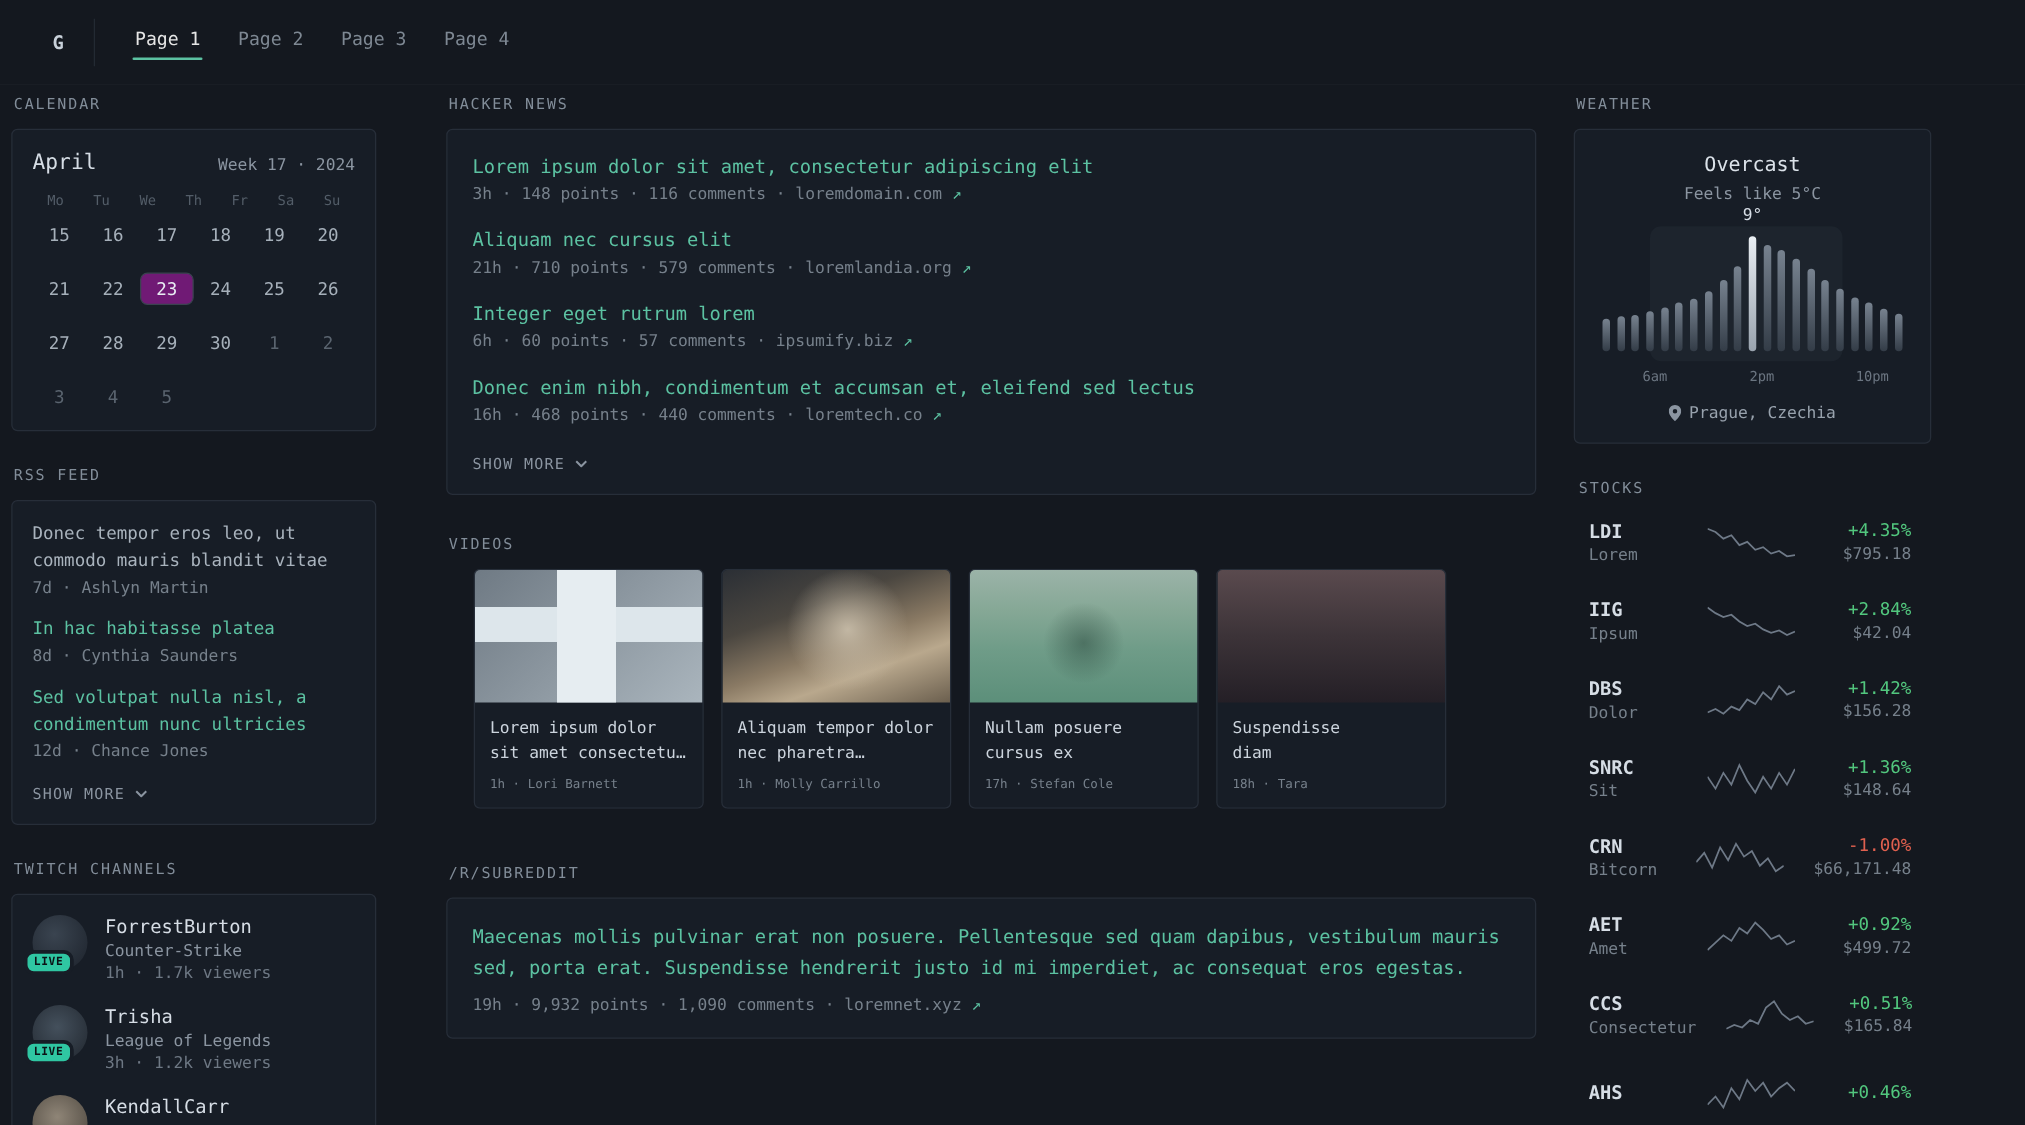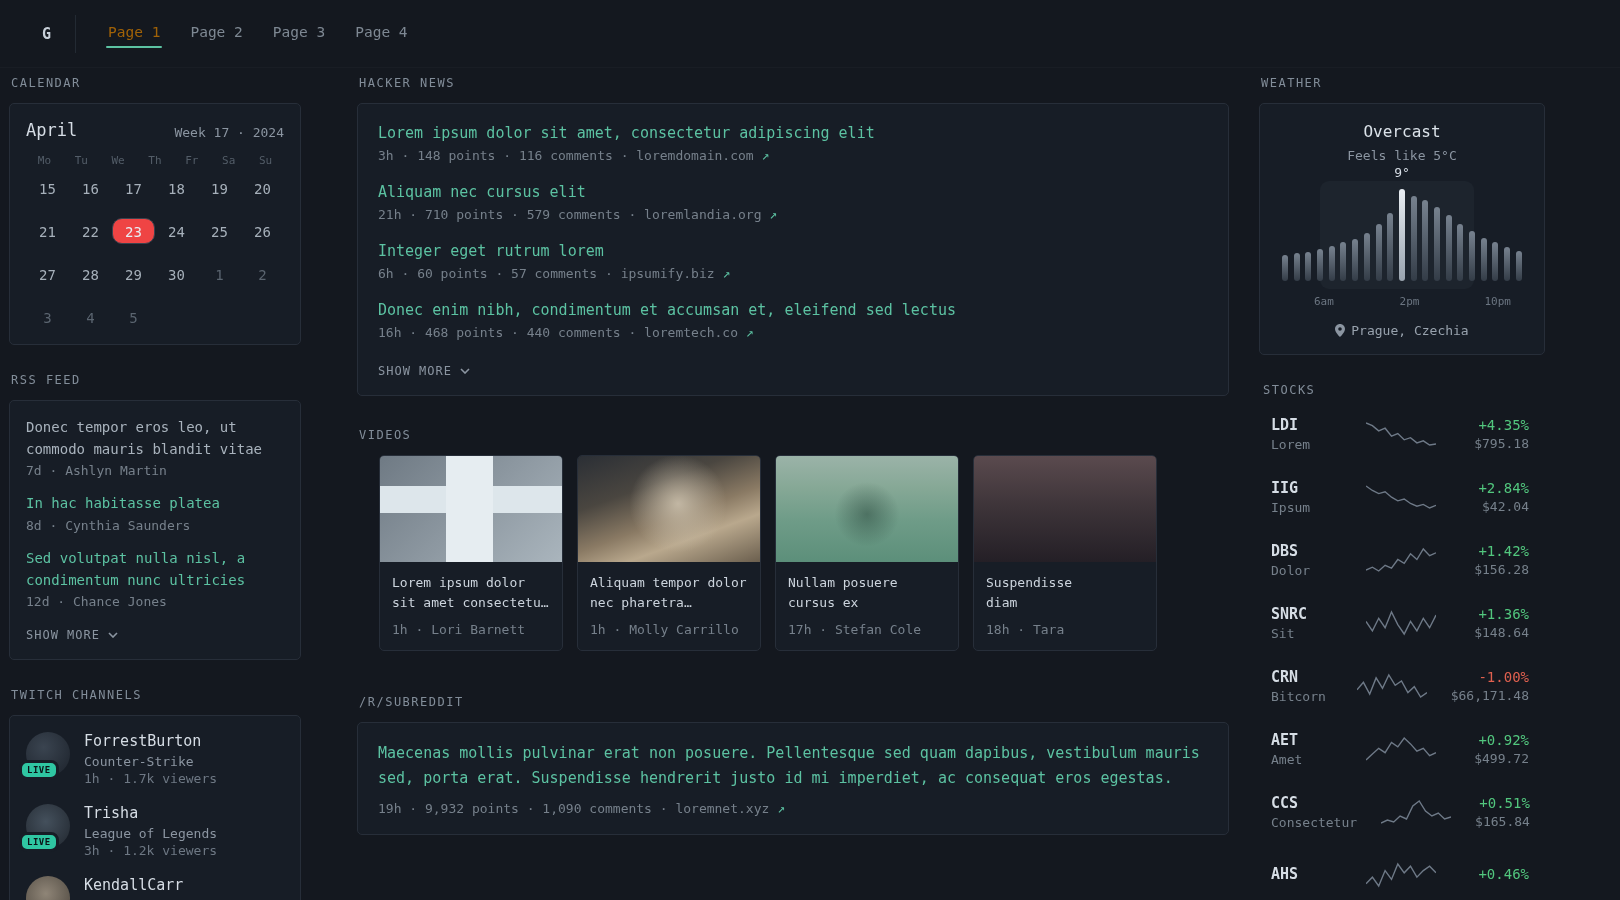--- a/index.html
+++ b/index.html
@@ -17,21 +17,21 @@
   *{margin:0;padding:0;box-sizing:border-box;font-family:"DejaVu Sans Mono","Liberation Mono",monospace;}
   html,body{width:1620px;height:900px;overflow:hidden;background:var(--bg);}
   body{position:relative;color:var(--txt);}
 
   
   .topbar{height:68px;display:flex;align-items:center;padding-left:42px;border-bottom:1px solid rgba(255,255,255,0.025);}
   .logo{font-size:15px;font-weight:700;color:#c8d0d9;margin-right:24px;}
   .logo-divider{width:1px;height:38px;background:#232a33;margin-right:20px;}
   .tabs{display:flex;gap:6px;}
   .tab{background:none;border:none;cursor:pointer;font-size:14.5px;color:#7e8893;padding:12px 12px 16px;position:relative;}
-  .tab.active{color:#a16207;}
+  .tab.active{color:#e5e5e5;}
   .tab.active::after{content:"";position:absolute;left:10px;right:10px;bottom:8px;height:2px;border-radius:2px;background:var(--accent);}
 
   
   .col{position:absolute;top:76px;}
   .col-left{left:9px;width:292px;}
   .col-mid{left:357px;width:872px;}
   .col-right{left:1259px;width:286px;}
 
   .section-title{font-size:12px;color:#828d99;letter-spacing:1.5px;margin:0 0 13px 2px;font-weight:500;}
   .widget{margin-bottom:28px;}
@@ -40,21 +40,21 @@
   
   .cal-card{padding:16px 16px 14px;}
   .cal-head{display:flex;justify-content:space-between;align-items:flex-end;margin-bottom:14px;}
   .cal-month{font-size:17px;color:var(--txt);}
   .cal-week{font-size:13px;color:var(--dim);}
   .cal-dow{display:grid;grid-template-columns:repeat(7,1fr);margin-bottom:8px;}
   .cal-dow span{text-align:center;font-size:11px;color:#535d68;}
   .cal-grid{display:grid;grid-template-columns:repeat(6,1fr);row-gap:17px;}
   .cal-cell{height:26px;line-height:26px;text-align:center;font-size:14px;color:#a6b0ba;border:1px solid transparent;border-radius:6px;}
   .cal-cell.dim{color:var(--faint);}
-  .cal-cell.today{border-color:#3a434f;background:#ef4444;color:#e8edf3;border-radius:10px;}
+  .cal-cell.today{border-color:#3a434f;background:#701a75;color:#e8edf3;}
 
   
   .rss-card{padding:16px;}
   .rss-item{margin-bottom:15px;}
   .rss-title{font-size:14px;line-height:1.55;color:var(--accent);cursor:pointer;}
   .rss-title.visited{color:#a9b3bd;}
   .rss-meta{font-size:13px;color:var(--dimmer);margin-top:3px;}
   .show-more{display:inline-flex;align-items:center;gap:8px;font-size:12px;letter-spacing:1px;color:var(--dim);background:none;border:none;cursor:pointer;margin-top:2px;}
   .show-more svg{stroke:currentColor;fill:none;stroke-width:1.6;}
 
@@ -82,21 +82,21 @@
   
   .video-row{display:flex;gap:14px;overflow:hidden;padding-left:22px;}
   .video-card{flex:0 0 184px;background:var(--card);border:1px solid var(--border);border-radius:5px;overflow:hidden;cursor:pointer;}
   .thumb{height:106px;}
   .thumb-0{background:linear-gradient(to right,rgba(0,0,0,0) 36%,#e6edf1 36%,#e6edf1 62%,rgba(0,0,0,0) 62%),linear-gradient(to bottom,rgba(0,0,0,0) 28%,#dde6eb 28%,#dde6eb 54%,rgba(0,0,0,0) 54%),linear-gradient(135deg,#6f7a84,#aab5bd);}
   .thumb-1{background:radial-gradient(circle at 55% 45%,rgba(207,196,176,.85) 0%,rgba(207,196,176,0) 42%),linear-gradient(160deg,#2b2f35 0%,#4a4640 32%,#8a7a64 56%,#b9a88d 72%,#6b5f4e 100%);}
   .thumb-2{background:radial-gradient(ellipse at 50% 88%,#e4f2ee 0%,rgba(228,242,238,.45) 24%,rgba(228,242,238,0) 52%),linear-gradient(to bottom,#a9cfcc 0%,#bcd8d4 36%,#3e8a85 42%,#2e6f6d 100%);}
   .thumb-3{background:radial-gradient(circle at 50% 55%,rgba(32,60,50,.45) 0%,rgba(32,60,50,0) 30%),linear-gradient(to bottom,#9bb3a8 0%,#86a896 30%,#6f9c88 60%,#5c8f7a 100%);}
   .thumb-4{background:linear-gradient(to bottom,#5a4a4e 0%,#3c3338 50%,#241f26 100%);}
   .v-title{padding:11px 12px 0;font-size:13px;line-height:1.55;color:#ccd4dd;white-space:pre-line;min-height:42px;}
-  .v-meta{padding:9px 12px 13px;font-size:13px;color:var(--dimmer);}
+  .v-meta{padding:9px 12px 13px;font-size:10px;color:var(--dimmer);}
 
   
   .weather-card{padding:18px 16px 16px;text-align:center;}
   .w-cond{font-size:16px;color:#dbe2e9;margin-bottom:7px;}
   .w-feels{font-size:13px;color:var(--dim);margin-bottom:14px;}
   .w-chart{position:relative;height:92px;margin:26px 6px 0;}
   .daylight{position:absolute;left:16%;width:64%;top:-8px;bottom:-8px;background:#1d242d;border-radius:9px;}
   .bars{position:absolute;inset:0;display:flex;justify-content:space-between;align-items:flex-end;}
   .wbar{width:6px;border-radius:3px;background:linear-gradient(to top,#333c47,#77828f);}
   .wbar.hl{background:linear-gradient(to top,#99a3ae,#e9eef3);}

